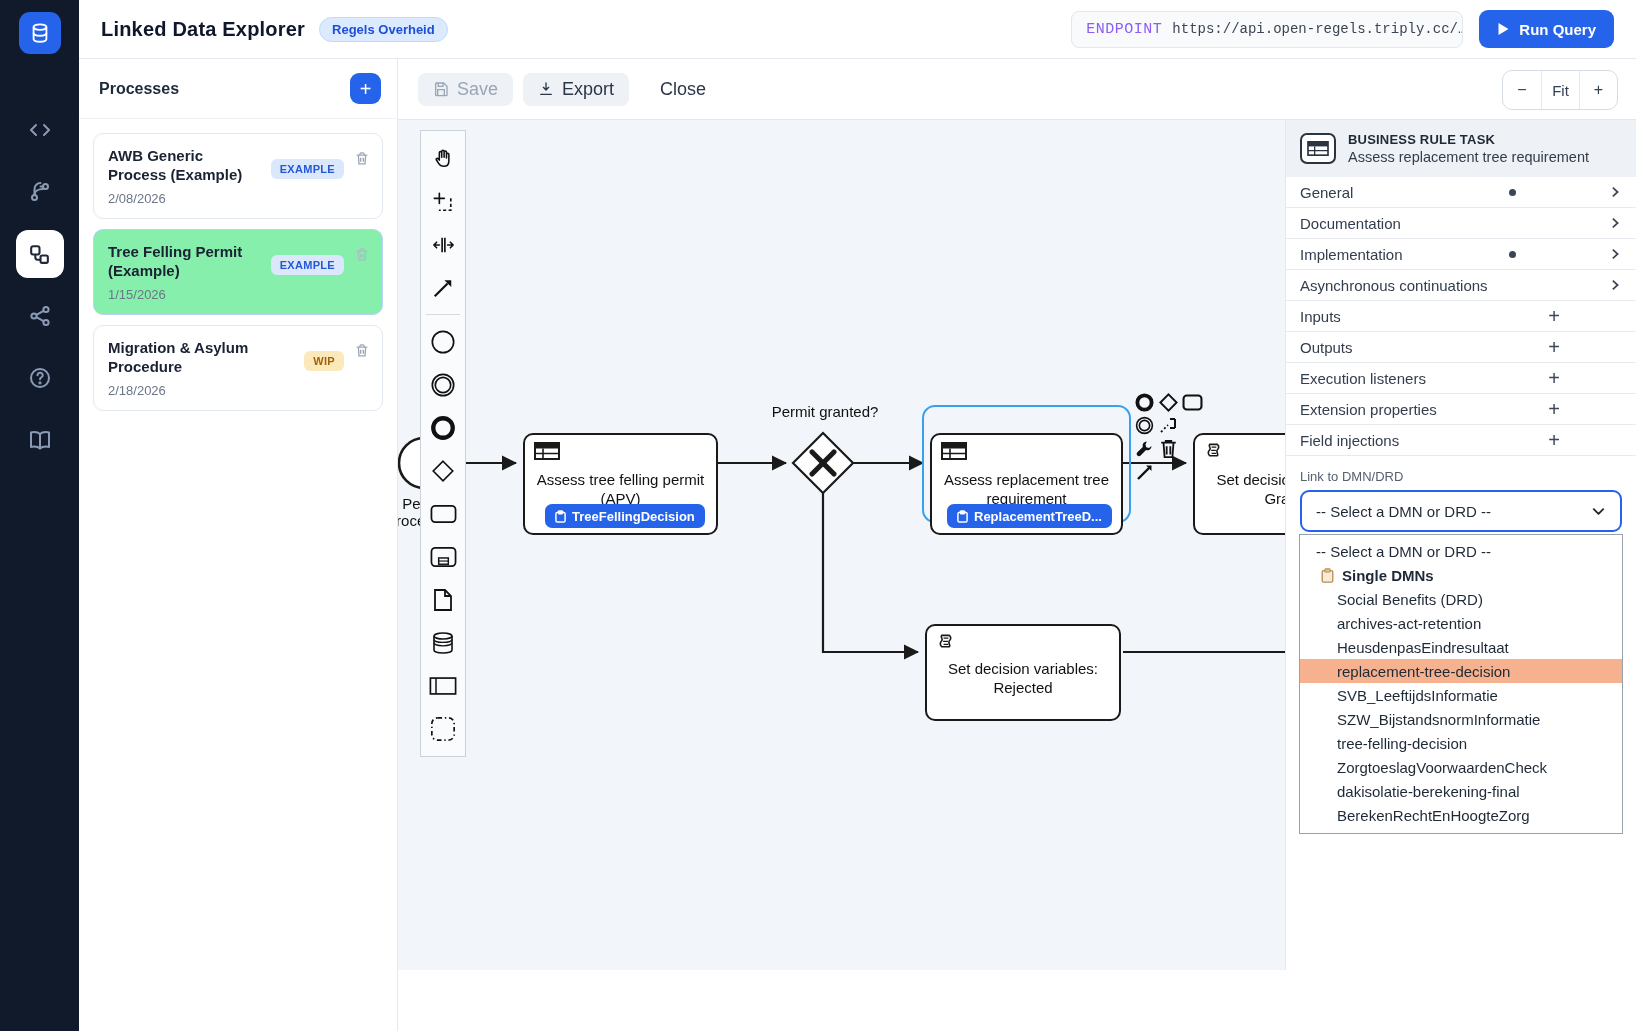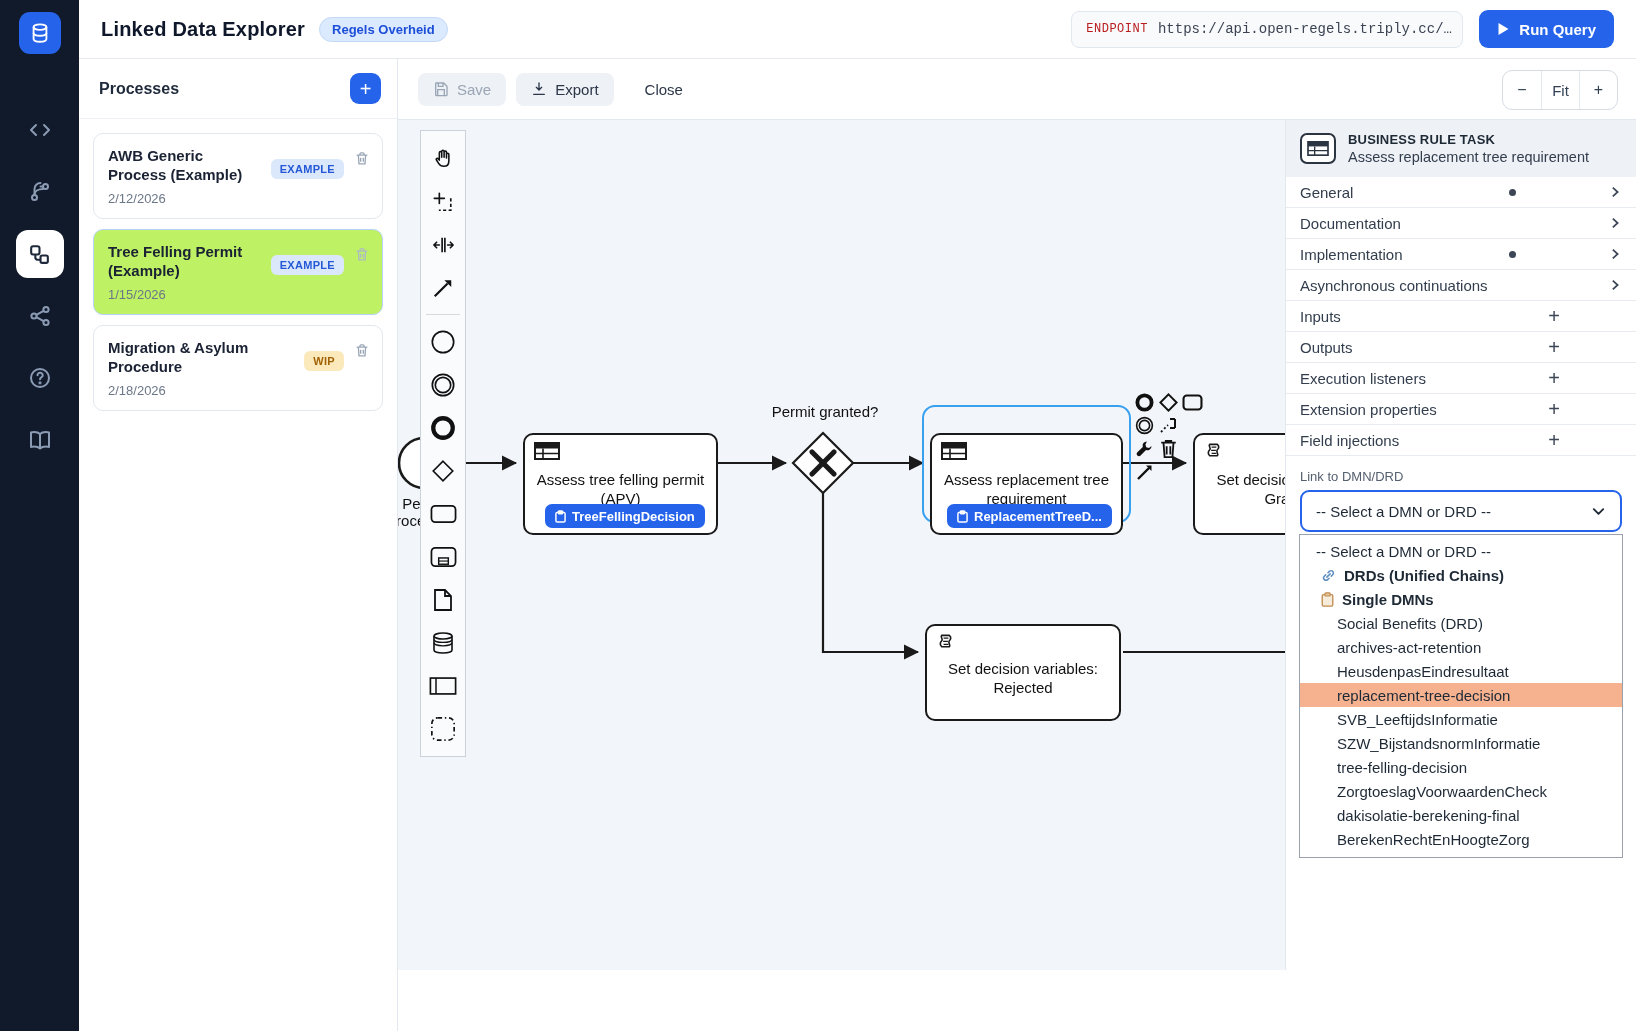--- a/index.html
+++ b/index.html
@@ -15,45 +15,45 @@
   .side-item svg { stroke:#8b9bb4; }
   .side-item.active { background:#ffffff; }
   .side-item.active svg { stroke:#1e293b; }
 
   
   .app-header { position:absolute; left:79px; top:0; right:0; height:59px; background:#fff; border-bottom:1px solid #e5e9ef; display:flex; align-items:center; padding:0 22px; z-index:40; }
   .app-title { font-size:20px; font-weight:800; color:#0f172a; letter-spacing:.2px; }
   .app-badge { margin-left:14px; background:#dbeafe; color:#1d4ed8; border:1px solid #c3d9f8; font-size:13px; font-weight:600; padding:4px 12px; border-radius:999px; }
   .header-right { margin-left:auto; display:flex; align-items:center; gap:16px; }
   .endpoint-box { display:flex; align-items:center; gap:10px; background:#f8fafc; border:1px solid #e2e8f0; border-radius:8px; height:37px; padding:0 14px; width:392px; overflow:hidden; }
-  .endpoint-label { font-size:12px; color:#b91c1c; letter-spacing:.5px;text-align:right; }
+  .endpoint-label { font-size:15px; color:#8b5cf6; letter-spacing:.5px;text-align:right; }
   .endpoint-value { font-size:14px; color:#3c4454; white-space:nowrap; }
   .run-btn { display:flex; align-items:center; gap:9px; background:#2563eb; color:#fff; font-weight:700; font-size:15px; height:38px; padding:0 18px; border:none; border-radius:9px; }
 
   
   .proc-panel { position:absolute; left:79px; top:59px; width:319px; bottom:0; background:#fff; border-right:1px solid #e2e8f0; z-index:40; }
   .proc-head { height:60px; display:flex; align-items:center; padding:0 16px 0 20px; border-bottom:1px solid #eef1f5; }
   .proc-title { font-size:16px; font-weight:700; color:#1e293b; }
   .proc-add { margin-left:auto; width:31px; height:31px; border-radius:9px; background:#2563eb; color:#fff; font-size:20px; line-height:1; display:flex; align-items:center; justify-content:center; border:none; font-weight:500; }
   .proc-list { padding:14px; display:flex; flex-direction:column; gap:10px; }
   .proc-card { position:relative; border:1px solid #e2e8f0; border-radius:10px; background:#fff; padding:12px 12px 12px 14px; display:flex; }
-  .proc-card.selected { background:#bef264; border-color:#b9d2f8; }
+  .proc-card.selected { background:#86efac; border-color:#b9d2f8; }
   .proc-main { flex:1; min-width:0; padding-right:8px; }
   .proc-name { font-size:15px; font-weight:600; color:#1a2233; line-height:19px; max-width:168px; }
   .proc-date { margin-top:7px; font-size:13px; color:#6b7687; }
   .proc-side { display:flex; align-items:flex-start; gap:10px; }
   .pill { font-size:11px; font-weight:700; letter-spacing:.3px; border-radius:6px; padding:4px 9px; margin-top:13px; white-space:nowrap; }
   .pill.example { background:#dbe7fb; color:#2458d6; }
   .pill.wip { background:#fbe9bb; color:#a16207; }
   .trash-btn { margin-top:4px; background:none; border:none; }
 
   
   .canvas-wrap { position:absolute; left:398px; top:59px; right:0; bottom:0; }
   .canvas-toolbar { position:relative; height:61px; background:#fff; border-bottom:1px solid #e2e8f0; display:flex; align-items:center; padding:0 20px; gap:10px; }
-  .tb-btn { display:flex; align-items:center; gap:8px; height:33px; padding:0 15px; border-radius:8px; border:none; background:#eef1f5; font-size:15px; color:#2b3648; font-weight:500; }
+  .tb-btn { display:flex; align-items:center; gap:8px; height:33px; padding:0 15px; border-radius:8px; border:none; background:#eef1f5; font-size:18px; color:#2b3648; font-weight:500; }
   .tb-btn.disabled { color:#9aa6b5; }
   .tb-btn.plain { background:transparent; margin-left:6px; }
   .zoom-group { position:absolute; right:18px; top:11px; height:40px; display:flex; align-items:stretch; background:#fff; border:1px solid #d6dce4; border-radius:10px; overflow:hidden; }
   .zoom-seg { width:38px; display:flex; align-items:center; justify-content:center; font-size:16px; color:#334155; background:none; border:none; }
   .zoom-seg + .zoom-seg { border-left:1px solid #e3e8ee; }
   .zoom-seg.fit { font-size:15px; font-weight:500; }
 
   .canvas { position:relative; height:850px; background:#f2f5f9; overflow:hidden; }
 
   
@@ -165,21 +165,21 @@
 
 <aside class="proc-panel">
   <div class="proc-head">
     <div class="proc-title">Processes</div>
     <button class="proc-add">+</button>
   </div>
   <div class="proc-list">
     <div class="proc-card">
       <div class="proc-main">
         <div class="proc-name">AWB Generic Process (Example)</div>
-        <div class="proc-date">2/12/2026</div>
+        <div class="proc-date">2/08/2026</div>
       </div>
       <div class="proc-side">
         <span class="pill example">EXAMPLE</span>
         <button class="trash-btn">
           <svg width="16" height="17" viewBox="0 0 24 24" fill="none" stroke="#9aa6b5" stroke-width="2">
               <path d="M4 7h16M9 7V5a1.5 1.5 0 011.5-1.5h3A1.5 1.5 0 0115 5v2M6.5 7l1 13h9l1-13M10 11v6M14 11v6"></path>
             </svg>
         </button>
       </div>
     </div>
@@ -536,26 +536,20 @@
       <div class="dmn-select">
         <span>-- Select a DMN or DRD --</span>
         <svg style="margin-left:auto" width="15" height="15" viewBox="0 0 16 16">
             <path d="M3 5.5l5 5 5-5" fill="none" stroke="#1e2936" stroke-width="2" stroke-linecap="round" stroke-linejoin="round"></path>
           </svg>
       </div>
 
       <div class="listbox">
         <div class="opt first">-- Select a DMN or DRD --</div>
         <div class="opt group">
-          <svg width="15" height="15" viewBox="0 0 20 20">
-              <path d="M7.8 12.2l4.4-4.4M6.3 9.2l-1.9 1.9a3.1 3.1 0 104.4 4.4l1.9-1.9M13.7 10.8l1.9-1.9a3.1 3.1 0 10-4.4-4.4L9.3 6.4" fill="none" stroke="#5e8fc0" stroke-width="2" stroke-linecap="round"></path>
-            </svg>
-          <span>DRDs (Unified Chains)</span>
-        </div>
-        <div class="opt group">
           <svg width="13" height="15" viewBox="0 0 14 17">
               <rect x="1" y="3" width="12" height="13" rx="1.5" fill="#f6ecd9" stroke="#c08a4f" stroke-width="1.5"></rect>
               <rect x="4" y="1" width="6" height="3.6" rx="1" fill="#e4c79a" stroke="#c08a4f" stroke-width="1.2"></rect>
             </svg>
           <span>Single DMNs</span>
         </div>
         <div class="opt">Social Benefits (DRD)</div>
         <div class="opt">archives-act-retention</div>
         <div class="opt">HeusdenpasEindresultaat</div>
         <div class="opt hl">replacement-tree-decision</div>

